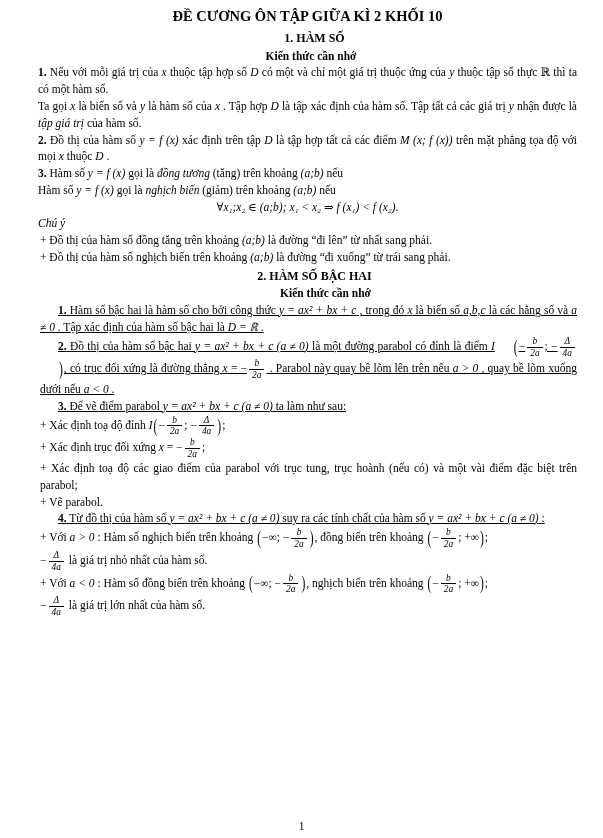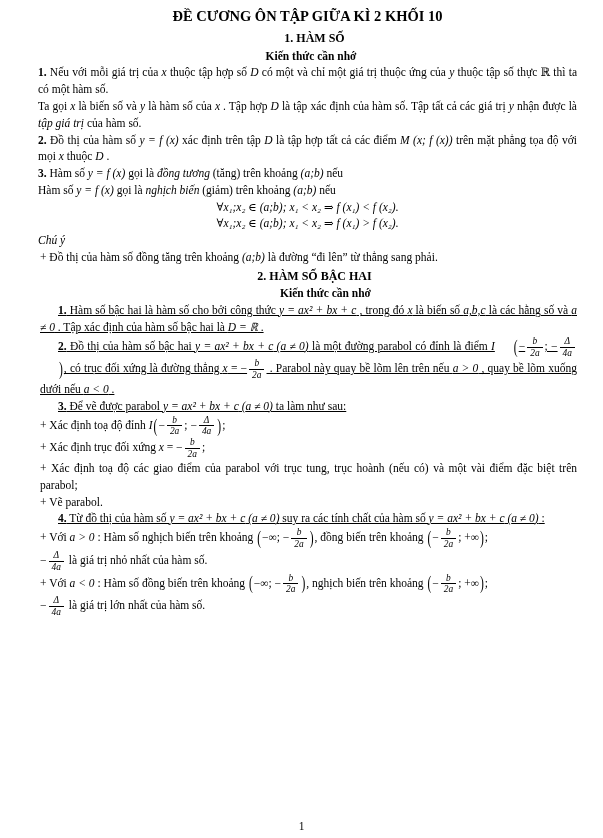--- a/index.html
+++ b/index.html
@@ -37,28 +37,28 @@
   <div id="doc-body">
       <div class="block title">ĐỀ CƯƠNG ÔN TẬP GIỮA KÌ 2 KHỐI 10</div>
       <div class="block heading">1.  HÀM SỐ</div>
       <div class="block subheading">Kiến thức cần nhớ</div>
       <div class="block para"><span class="bd">1.</span><span> Nếu với mỗi giá trị của </span><span class="it">x</span><span> thuộc tập hợp số </span><span class="it">D</span><span> có một và chỉ một giá trị thuộc ứng của </span><span class="it">y</span><span> thuộc tập số thực </span><span>ℝ</span><span> thì ta có một hàm số.</span></div>
       <div class="block para"><span>Ta gọi </span><span class="it">x</span><span> là biến số và </span><span class="it">y</span><span> là hàm số của </span><span class="it">x</span><span> . Tập hợp </span><span class="it">D</span><span> là tập xác định của hàm số. Tập tất cả các giá trị </span><span class="it">y</span><span> nhận được là </span><span class="it">tập giá trị</span><span> của hàm số.</span></div>
       <div class="block para"><span class="bd">2.</span><span> Đồ thị của hàm số </span><span class="it">y = f (x)</span><span> xác định trên tập </span><span class="it">D</span><span> là tập hợp tất cả các điểm </span><span class="it">M (x; f (x))</span><span> trên mặt phẳng tọa độ với mọi </span><span class="it">x</span><span> thuộc </span><span class="it">D</span><span> .</span></div>
       <div class="block para"><span class="bd">3.</span><span> Hàm số </span><span class="it">y = f (x)</span><span> gọi là </span><span class="it">đồng tương</span><span> (tăng) trên khoảng </span><span class="it">(a;b)</span><span> nếu</span></div>
       <div class="block para"><span>Hàm số </span><span class="it">y = f (x)</span><span> gọi là </span><span class="it">nghịch biến</span><span> (giảm) trên khoảng </span><span class="it">(a;b)</span><span> nếu</span></div>
       <div class="block center-math"><span>∀</span><span class="it">x₁;x₂</span><span> ∈ </span><span class="it">(a;b); x₁ &lt; x₂</span><span> ⇒ </span><span class="it">f (x₁) &lt; f (x₂).</span></div>
-      <div class="block center-math"><span>∀</span><span class="it">x₁;x₂</span><span> ∈ </span><span class="it">(a;b); x₁ &lt; x₂</span><span> ⇒ </span><span class="it">f (x₁) &gt; f (x₂).</span></div>
       <div class="block para"><span class="it">Chú ý</span></div>
-      <div class="block para-plus"><span>+ Đồ thị của hàm số đồng tăng trên khoảng </span><span class="it">(a;b)</span><span> là đường “đi lên” từ thẳng sang phải.</span></div>
+      <div class="block para-plus"><span>+ Đồ thị của hàm số đồng tăng trên khoảng </span><span class="it">(a;b)</span><span> là đường “đi lên” từ nhất sang phải.</span></div>
+      <div class="block para-plus"><span>+ Đồ thị của hàm số nghịch biến trên khoảng </span><span class="it">(a;b)</span><span> là đường “đi xuống” từ trái sang phải.</span></div>
       <div class="block heading">2.  HÀM SỐ BẬC HAI</div>
       <div class="block subheading2">Kiến thức cần nhớ</div>
       <div class="block para-num"><span class="bd">1.</span><span>  Hàm số bậc hai là hàm số cho bởi công thức </span><span class="it">y = ax² + bx + c</span><span> , trong đó </span><span class="it">x</span><span> là biến số </span><span class="it">a,b,c</span><span>  là các hằng số và </span><span class="it">a ≠ 0</span><span> . Tập xác định của hàm số bậc hai là </span><span class="it">D = ℝ</span><span> .</span></div>
       <div class="block para-num"><span class="bd">2.</span><span>  Đồ thị của hàm số bậc hai </span><span class="it">y = ax² + bx + c</span><span class="it">  (</span><span class="it">a ≠ 0</span><span class="it">)</span><span> là một đường parabol có đỉnh là điểm </span><span class="it">I</span><span class="big">(</span><span>−</span><span class="frac"><span class="num">b</span><span class="den">2a</span></span><span>; −</span><span class="frac"><span class="num">Δ</span><span class="den">4a</span></span><span class="big">)</span><span>, có trục đối xứng là đường thẳng </span><span class="it">x</span><span> = −</span><span class="frac"><span class="num">b</span><span class="den">2a</span></span><span> . Parabol này quay bề lõm lên trên nếu </span><span class="it">a &gt; 0</span><span> , quay bề lõm xuống dưới nếu </span><span class="it">a &lt; 0</span><span> .</span></div>
-      <div class="block para-num"><span class="bd">3.</span><span>  Để vẽ được parabol </span><span class="it">y = ax² + bx + c</span><span class="it">  (</span><span class="it">a ≠ 0</span><span class="it">)</span><span> ta làm như sau:</span></div>
+      <div class="block para-num"><span class="bd">3.</span><span>  Để vẽ điểm parabol </span><span class="it">y = ax² + bx + c</span><span class="it">  (</span><span class="it">a ≠ 0</span><span class="it">)</span><span> ta làm như sau:</span></div>
       <div class="block para-plus"><span>+ Xác định toạ độ đỉnh </span><span class="it">I</span><span class="big">(</span><span>−</span><span class="frac"><span class="num">b</span><span class="den">2a</span></span><span>; −</span><span class="frac"><span class="num">Δ</span><span class="den">4a</span></span><span class="big">)</span><span>;</span></div>
       <div class="block para-plus"><span>+ Xác định trục đối xứng </span><span class="it">x</span><span> = −</span><span class="frac"><span class="num">b</span><span class="den">2a</span></span><span>;</span></div>
       <div class="block para-plus"><span>+ Xác định toạ độ các giao điểm của parabol với trục tung, trục hoành (nếu có) và một vài điểm đặc biệt trên parabol;</span></div>
       <div class="block para-plus"><span>+  Vẽ parabol.</span></div>
       <div class="block para-num"><span class="bd">4.</span><span>  Từ đồ thị của hàm số </span><span class="it">y = ax² + bx + c</span><span class="it">  (</span><span class="it">a ≠ 0</span><span class="it">)</span><span> suy ra các tính chất của hàm số </span><span class="it">y = ax² + bx + c</span><span class="it">  (</span><span class="it">a ≠ 0</span><span class="it">)</span><span> :</span></div>
       <div class="block para-plus"><span>+ Với </span><span class="it">a &gt; 0</span><span> : Hàm số nghịch biến trên khoảng </span><span class="big">(</span><span>−∞; −</span><span class="frac"><span class="num">b</span><span class="den">2a</span></span><span class="big">)</span><span>, đồng biến trên khoảng </span><span class="big">(</span><span>−</span><span class="frac"><span class="num">b</span><span class="den">2a</span></span><span>; +∞</span><span class="big">)</span><span>;</span></div>
       <div class="block para-plus"><span>−</span><span class="frac"><span class="num">Δ</span><span class="den">4a</span></span><span> là giá trị nhỏ nhất của hàm số.</span></div>
       <div class="block para-plus"><span>+ Với </span><span class="it">a &lt; 0</span><span> : Hàm số đồng biến trên khoảng </span><span class="big">(</span><span>−∞; −</span><span class="frac"><span class="num">b</span><span class="den">2a</span></span><span class="big">)</span><span>, nghịch biến trên khoảng </span><span class="big">(</span><span>−</span><span class="frac"><span class="num">b</span><span class="den">2a</span></span><span>; +∞</span><span class="big">)</span><span>;</span></div>
       <div class="block para-plus"><span>−</span><span class="frac"><span class="num">Δ</span><span class="den">4a</span></span><span> là giá trị lớn nhất của hàm số.</span></div>
     </div>

